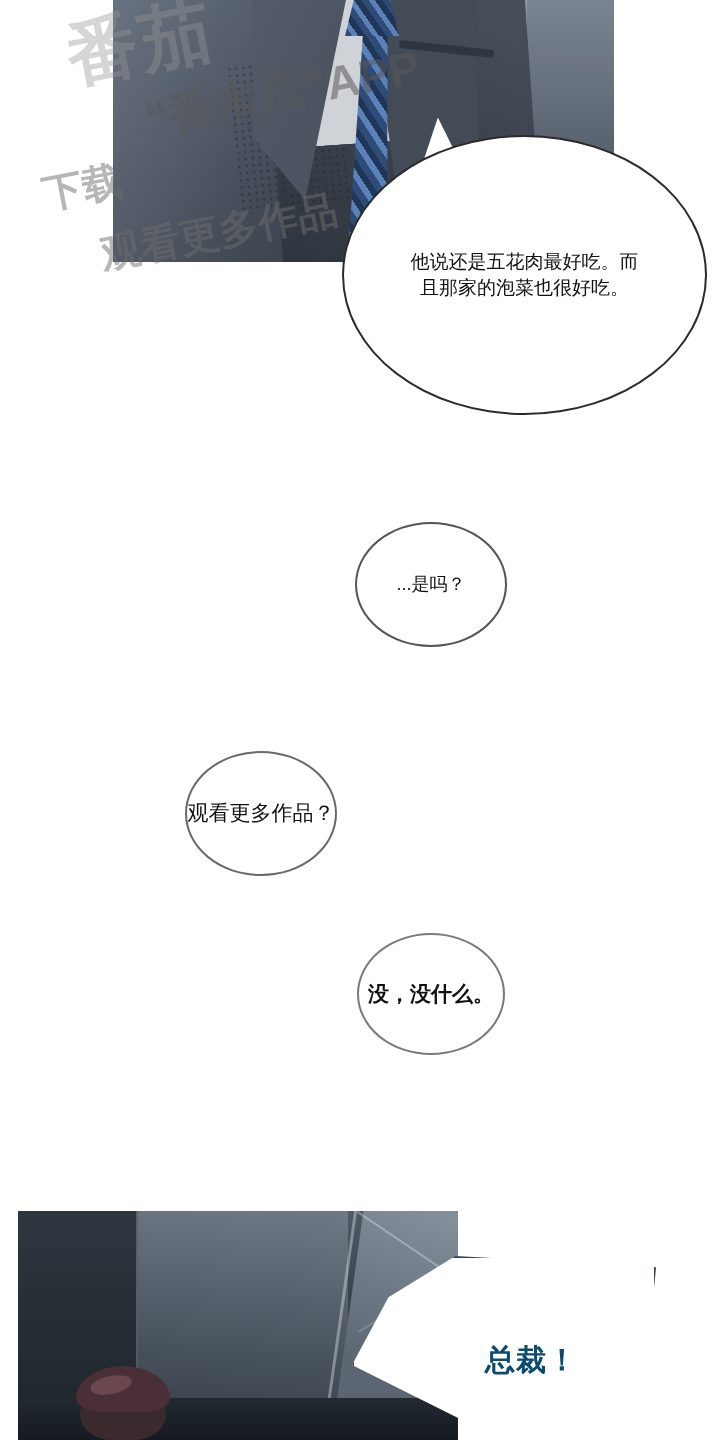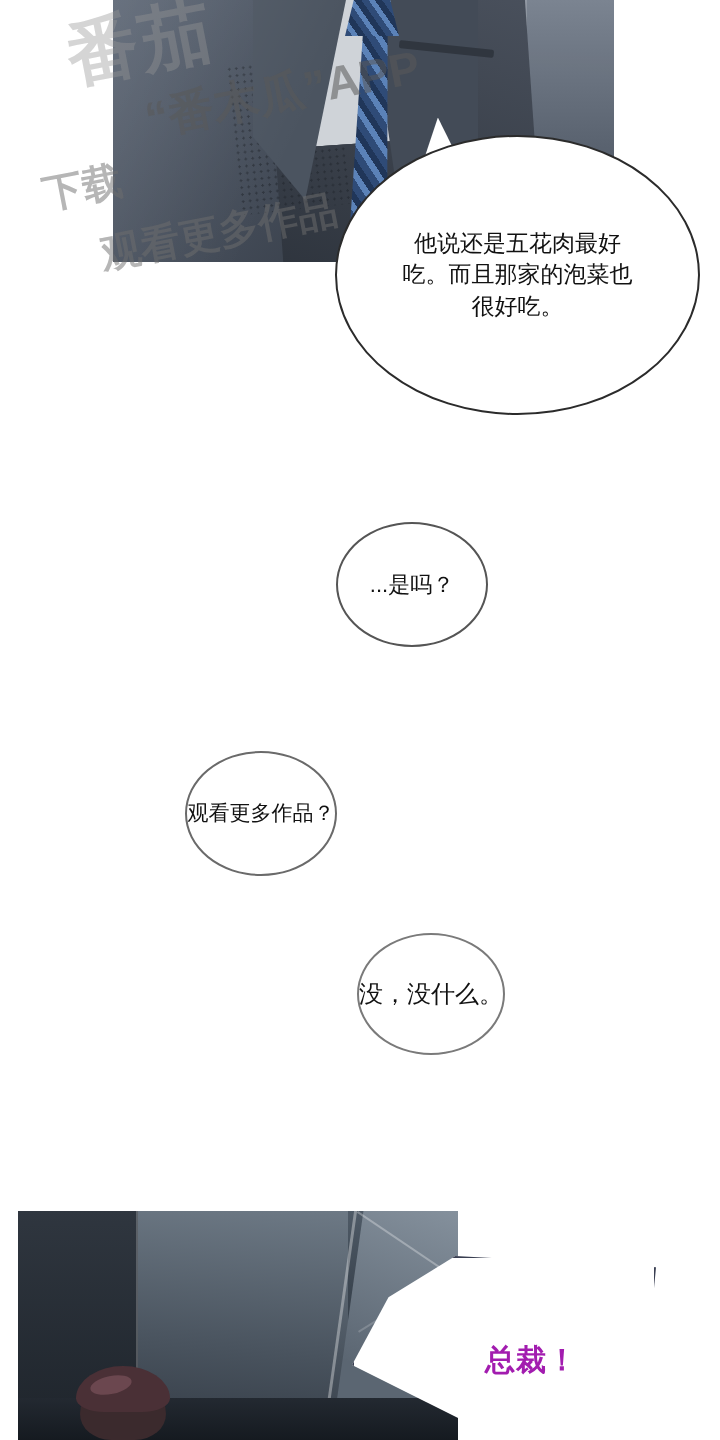--- a/index.html
+++ b/index.html
@@ -165,43 +165,44 @@
     border-radius: 50%;
     display: flex;
     align-items: center;
     justify-content: center;
     text-align: center;
     color: #111111;
     line-height: 1.35;
     box-sizing: border-box;
   }
   .bubble-1 {
-    left: 335px; top: 135px;
+    left: 342px; top: 135px;
     width: 365px; height: 280px;
-    font-size: 23px;
+    font-size: 19px;
     padding: 0 58px;
   }
   .bubble-2 {
-    left: 336px; top: 522px;
+    left: 355px; top: 522px;
     width: 152px; height: 125px;
-    font-size: 22px;
+    font-size: 18px;
     border-color: #555555;
     border-width: 2px;
   }
   .bubble-3 {
     left: 185px; top: 751px;
     width: 152px; height: 125px;
     font-size: 21px;
     border-color: #6a6a6a;
   }
   .bubble-4 {
     left: 357px; top: 933px;
     width: 148px; height: 122px;
-    font-size: 24px;
+    font-size: 21px;
     border-color: #7a7a7a;
+    font-weight: bold;
   }
   .bubble-tail-1 {
     position: absolute;
     left: 408px; top: 118px;
     width: 54px; height: 70px;
     background: #ffffff;
     border-left: 2px solid #2b2b2b;
     border-right: 2px solid #2b2b2b;
     clip-path: polygon(60% 0, 100% 100%, 0 100%);
     transform: rotate(-8deg);
@@ -301,21 +302,21 @@
     left: 352px; top: 1256px;
     width: 300px; height: 184px;
     display: flex;
     align-items: center;
     justify-content: center;
     pointer-events: none;
   }
   .shout-text {
     font-size: 30px;
     font-weight: bold;
-    color: #a21caf;
+    color: #0c4a6e;
     transform: translate(20px, 12px);
     letter-spacing: 1px;
     margin-left: 19px;
   }
 </style>
 </head>
 <body>
 
 <div class="panel-top">
   <div class="bg-window"></div>

